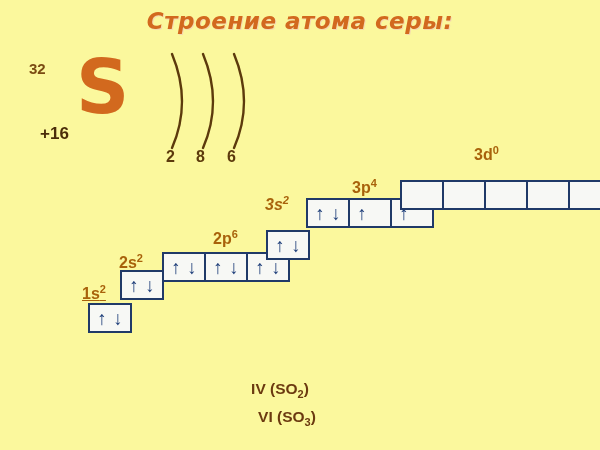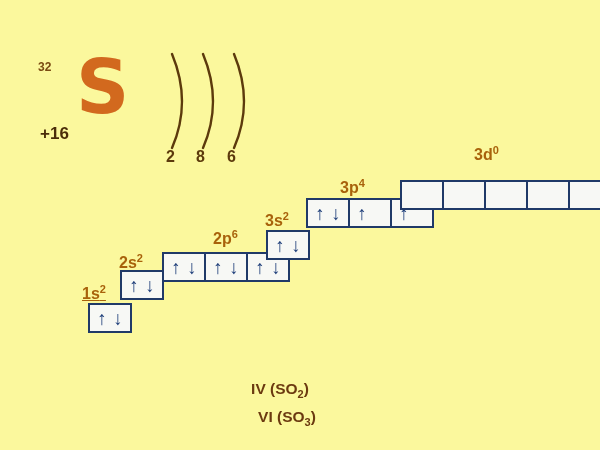--- a/index.html
+++ b/index.html
@@ -34,23 +34,23 @@
     font-weight: bold;
     font-style: italic;
     color: #d2691e;
     letter-spacing: 0.5px;
     text-shadow: 1px 1px 0 #f5d9b0;
   }
 
   
   .mass-number {
     position: absolute;
-    left: 38px;
+    left: 29px;
     top: 60px;
-    font-size: 12px;
+    font-size: 15px;
     font-weight: bold;
     color: #7a4b12;
   }
   .charge-number {
     position: absolute;
     left: 40px;
     top: 124px;
     font-size: 17px;
     font-weight: bold;
     color: #4a2d09;
@@ -163,20 +163,21 @@
   }
   .ox-line sub { font-size: 11px; }
   .ox1 { left: 0; top: 380px; }
   .ox2 { left: 7px; top: 408px; }
 </style>
 </head>
 <body>
 
 <div id="slide">
 
+  <div class="title">Строение атома серы:</div>
 
   <div class="mass-number">32</div>
   <div class="charge-number">+16</div>
   <div class="element-symbol">S</div>
 
   <svg class="shells-svg" width="130" height="100" viewBox="0 0 130 100">
     <path d="M 12 2 Q 32 50 12 96" fill="none" stroke="#5c3a0c" stroke-width="2.4" stroke-linecap="round"></path>
     <path d="M 43 2 Q 63 50 43 96" fill="none" stroke="#5c3a0c" stroke-width="2.4" stroke-linecap="round"></path>
     <path d="M 74 2 Q 94 50 74 96" fill="none" stroke="#5c3a0c" stroke-width="2.4" stroke-linecap="round"></path>
   </svg>
@@ -236,21 +237,21 @@
       <div class="orbital-group" style="left: 266px; top: 230px;">
         <div class="cells">
           <div class="cell paired">
             <div class="arrows">
               <span class="up">↑</span>
               <span class="dn">↓</span>
             </div>
           </div>
         </div>
       </div>
-      <div class="orb-label" style="left: 265px; top: 210px;"><span>3s</span><sup>2</sup></div>
+      <div class="orb-label" style="left: 265px; top: 194px; font-style: italic;"><span>3s</span><sup>2</sup></div>
       <div class="orbital-group" style="left: 306px; top: 198px;">
         <div class="cells">
           <div class="cell paired">
             <div class="arrows">
               <span class="up">↑</span>
               <span class="dn">↓</span>
             </div>
           </div>
           <div class="cell single">
             <div class="arrows">
@@ -259,21 +260,21 @@
             </div>
           </div>
           <div class="cell single">
             <div class="arrows">
               <span class="up">↑</span>
               <span class="dn">↓</span>
             </div>
           </div>
         </div>
       </div>
-      <div class="orb-label" style="left: 340px; top: 177px;"><span>3p</span><sup>4</sup></div>
+      <div class="orb-label" style="left: 352px; top: 177px;"><span>3p</span><sup>4</sup></div>
       <div class="orbital-group" style="left: 400px; top: 180px;">
         <div class="cells">
           <div class="cell empty"></div>
           <div class="cell empty"></div>
           <div class="cell empty"></div>
           <div class="cell empty"></div>
           <div class="cell empty"></div>
         </div>
       </div>
       <div class="orb-label" style="left: 474px; top: 144px;"><span>3d</span><sup>0</sup></div>

